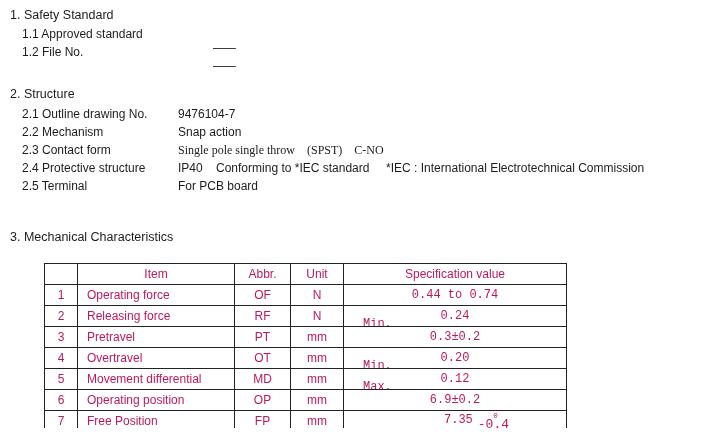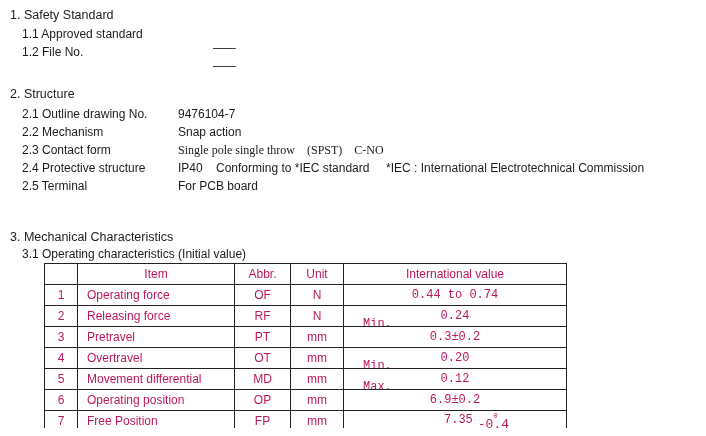--- a/index.html
+++ b/index.html
@@ -59,37 +59,36 @@
   <div class="abs" style="left:22px; top:143px;">2.3 Contact form</div>
   <div class="abs" style="left:178px; top:143px;font-family:Liberation Serif, serif;">Single pole single throw    (SPST)    C-NO</div>
 
   <div class="abs" style="left:22px; top:161px;">2.4 Protective structure</div>
   <div class="abs" style="left:178px; top:161px;">IP40    Conforming to *IEC standard     *IEC : International Electrotechnical Commission</div>
 
   <div class="abs" style="left:22px; top:179px;">2.5 Terminal</div>
   <div class="abs" style="left:178px; top:179px;">For PCB board</div>
 
   <div class="abs sec-title" style="left:10px; top:230px;">3. Mechanical Characteristics</div>
-  <div class="abs" style="left:22px; top:247px;">3.1 Operating characteristics (Initial value)</div>
 
   <table class="spec">
     <colgroup>
       <col style="width:33px">
         <col style="width:157px">
         <col style="width:56px">
       <col style="width:53px">
         <col style="width:223px">
     </colgroup>
     <tbody>
         <tr>
       <th></th>
       <th>Item</th>
       <th>Abbr.</th>
       <th>Unit</th>
-      <th>International value</th>
+      <th>Specification value</th>
     </tr>
     <tr>
       <td>1</td>
       <td class="item">Operating force</td>
       <td>OF</td>
       <td>N</td>
       <td class="specv">
         <span class="pfx"></span>
         <span>0.44 to 0.74</span>
       </td>

